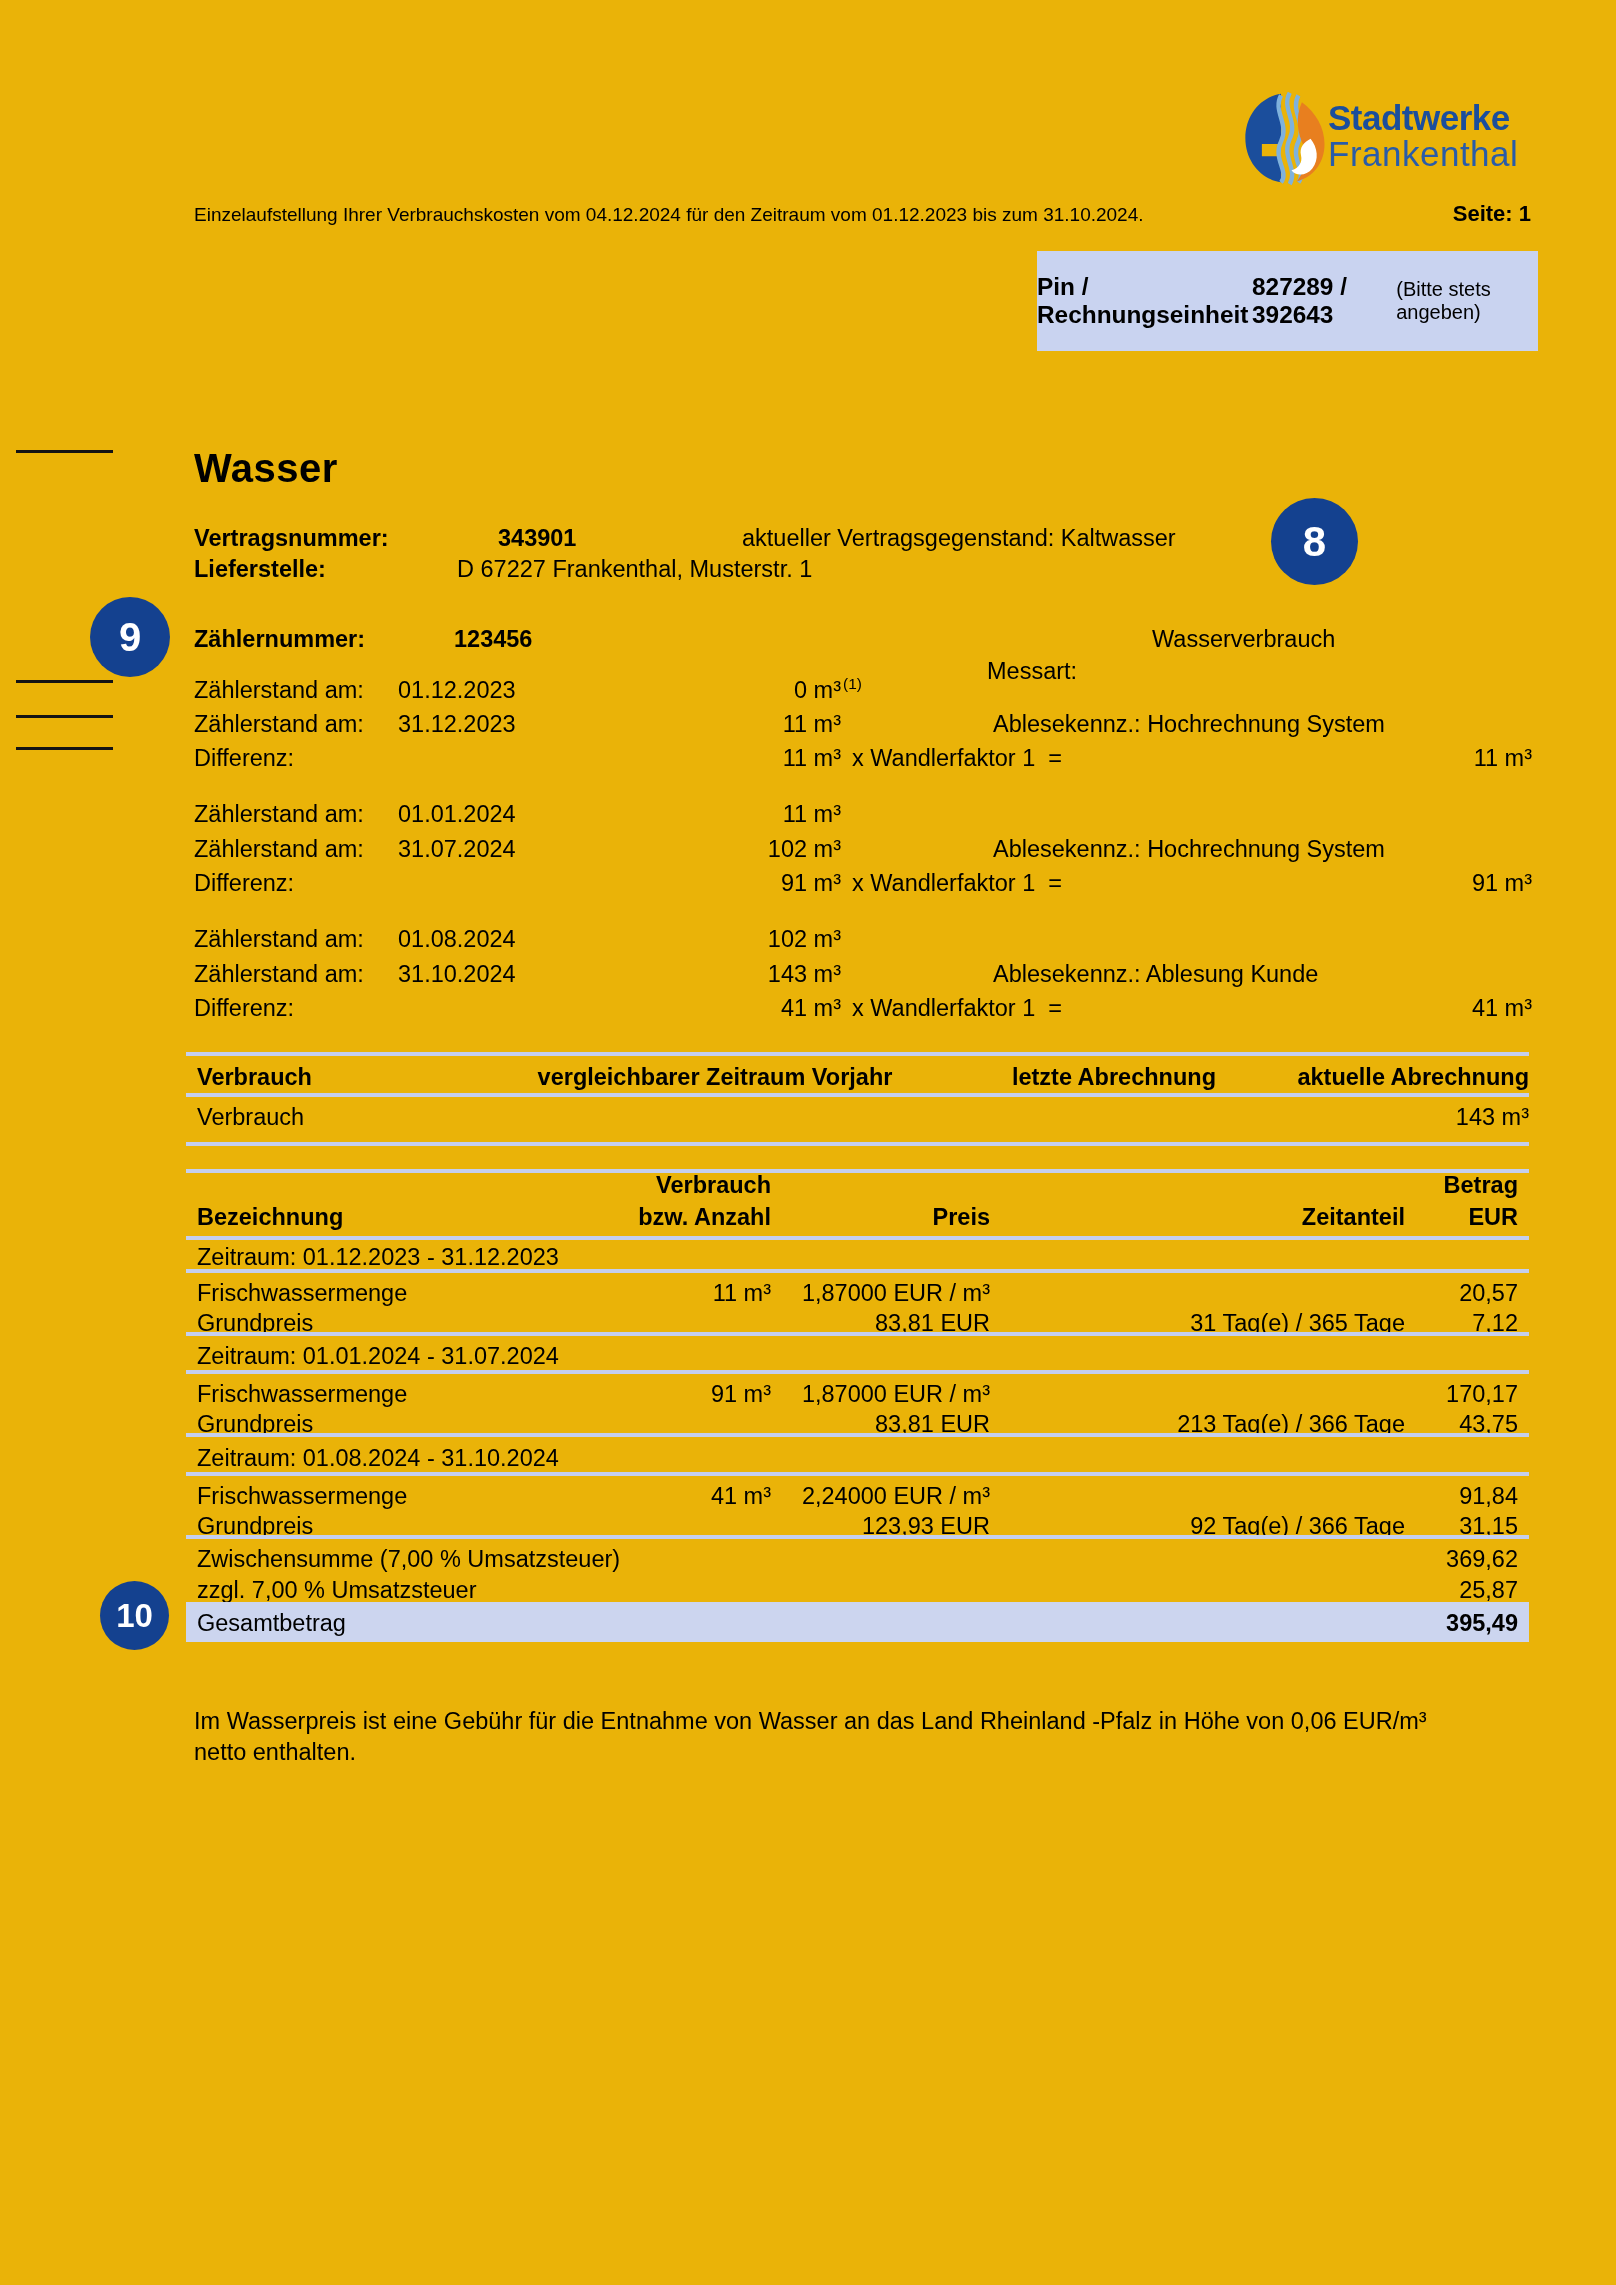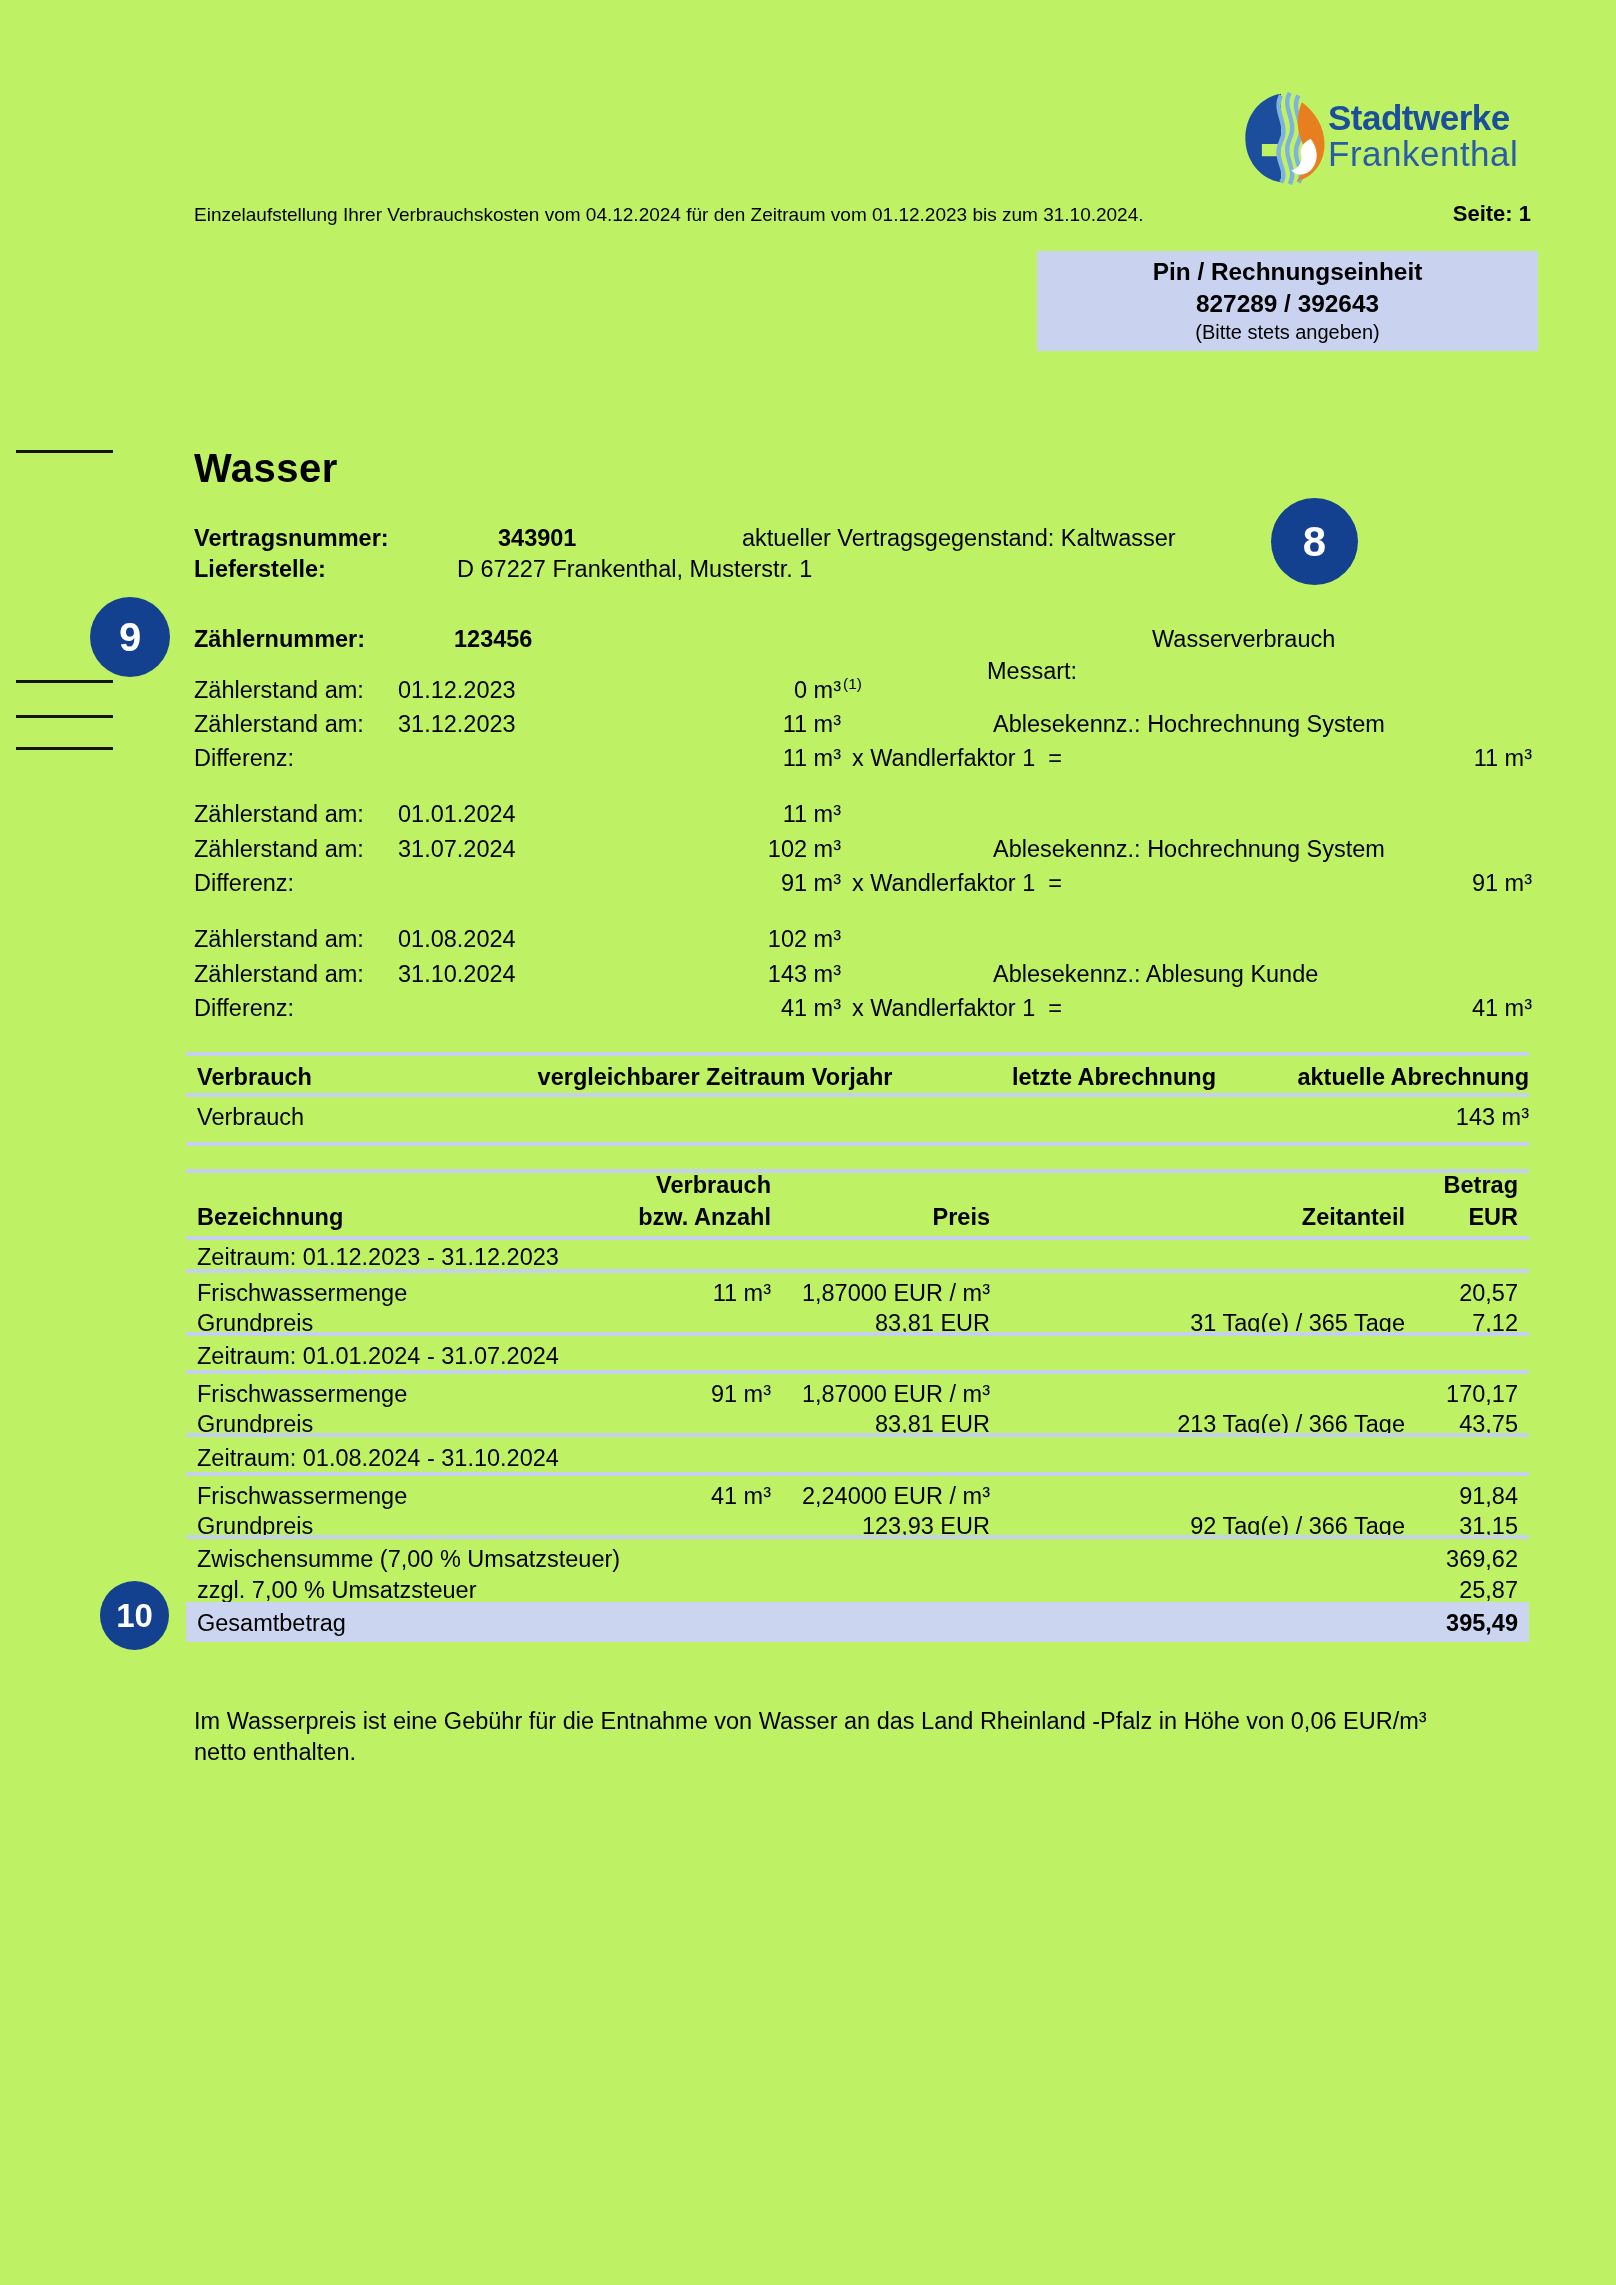--- a/index.html
+++ b/index.html
@@ -1,36 +1,36 @@
 <!DOCTYPE html>
 <html style="--accent: #14418f; --pin_bg: #c9d3f0; --total_bg: #ccd5ef; --rule: #c5cfee; --logo_dark: #1b4e9c; --logo_mid: #2a5ca8; --wave: #7fb2dc; --flame: #e87f1f;font-size:14.5px"><head>
 <meta charset="utf-8">
 <style>
   html,body{margin:0;padding:0;background:#888;}
   .page{
-    position:relative;width:1617px;height:2285px;background:#bef264;
+    position:relative;width:1617px;height:2285px;background:#eab308;
     font-family:"Liberation Sans","DejaVu Sans",sans-serif;color:#000;
     margin:0 auto;overflow:hidden;
   }
   .t{position:absolute;font-size:23.5px;white-space:nowrap;line-height:1.15;}
   .b{font-weight:bold;}
   .r{text-align:right;}
   .c{text-align:center;}
   .small{font-size:19px;}
   .seite{font-size:22px;}
   .h1{font-size:40px;letter-spacing:0.5px;}
   .hr{position:absolute;left:186px;width:1343px;height:3.6px;background:var(--rule,#c5cfee);}
   .mark{position:absolute;left:16.3px;width:97px;height:2.7px;background:#141414;}
   .callout{
     position:absolute;border-radius:50%;background:var(--accent,#14418f);color:#fff;
     display:flex;align-items:center;justify-content:center;font-weight:bold;
   }
   .pinbox{
     position:absolute;left:1037px;top:251px;width:501px;height:100px;
-    background:var(--pin_bg,#c9d3f0);display:flex;flex-direction:column;
+    background:var(--pin_bg,#c9d3f0);display:flex;flex-direction:row;
     align-items:center;justify-content:center;gap:3.6px;
   }
   .pinbox .l1,.pinbox .l2{font-size:24.4px;font-weight:bold;}
   .pinbox .l3{font-size:20px;}
   .totalband{position:absolute;left:186px;top:1602px;width:1343px;height:40px;background:var(--total_bg,#ccd5ef);}
   .logo-t1{position:absolute;left:1328px;top:98px;font-size:35px;font-weight:bold;color:var(--logo_dark,#1b4e9c);letter-spacing:-0.5px;}
   .logo-t2{position:absolute;left:1328px;top:134px;font-size:35px;font-weight:500;color:var(--logo_mid,#2a5ca8);letter-spacing:0.5px;}
   .valcell{position:relative;display:block;}
   .supmark{position:absolute;left:219px;top:-1.8px;font-size:15.4px;}
   .pre{white-space:pre;}

